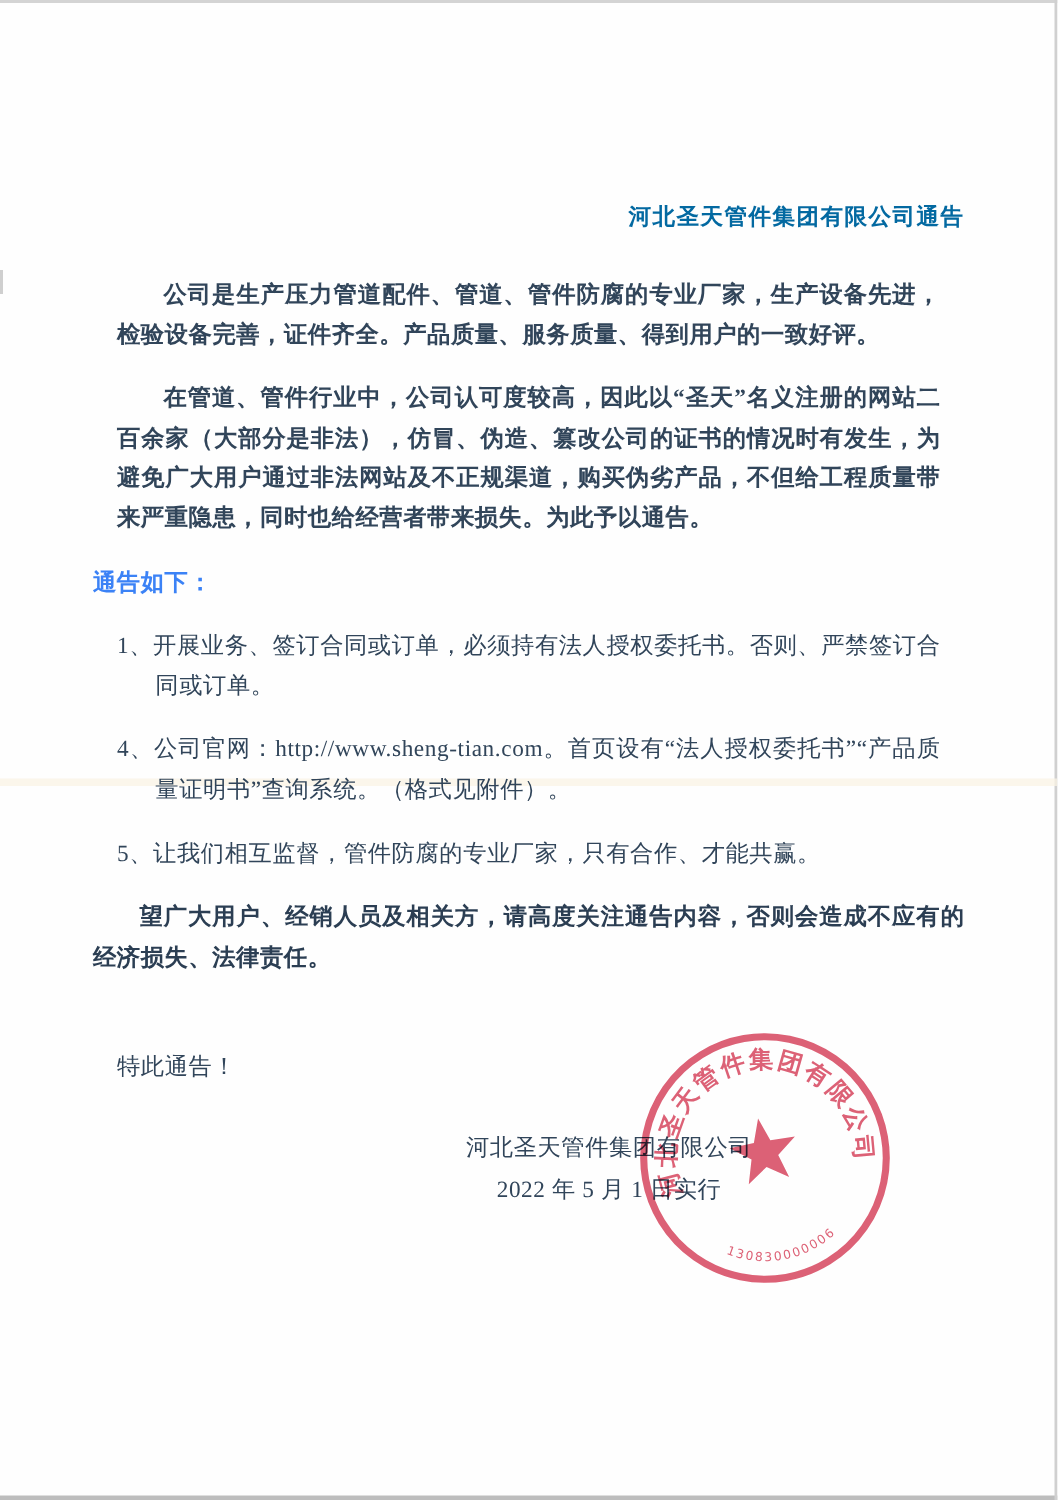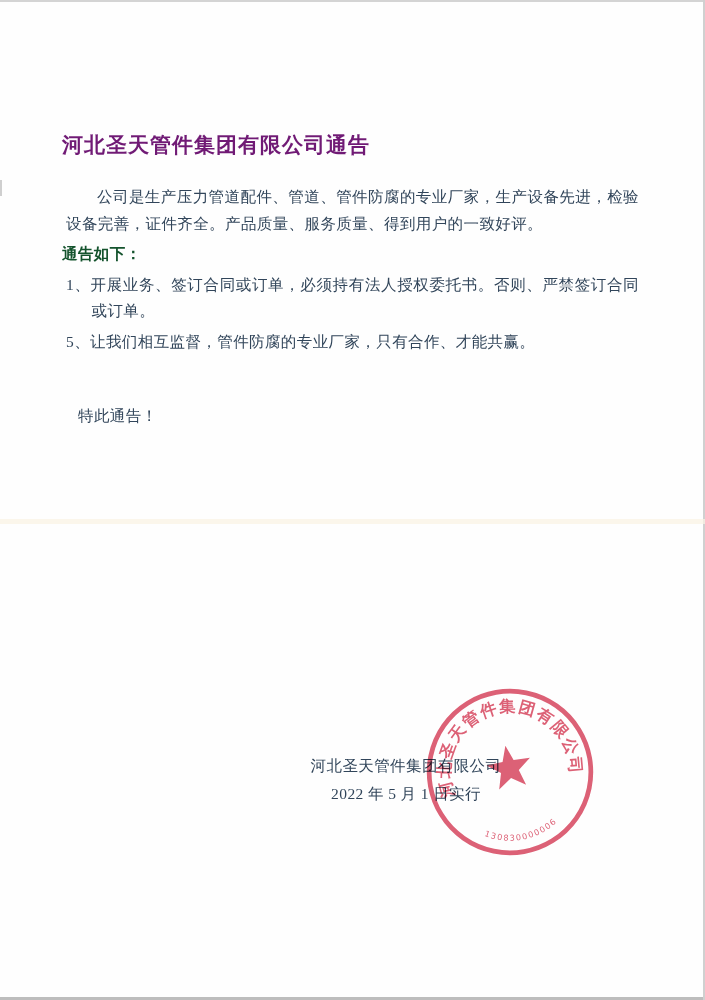--- a/index.html
+++ b/index.html
@@ -16,26 +16,26 @@
   .scan-band{position:absolute;left:0;top:519px;width:705px;height:5px;background:#faf3e4;opacity:.75;}
 
   
   .doc{
     position:absolute;left:62px;top:130px;width:581px;
     color:#31455a;
     font-size:15.5px;line-height:26.6px;letter-spacing:.4px;
     text-align:justify;
   }
   .doc-title{
-    font-size:21px;font-weight:bold;text-align:left;color:#701a75;
+    font-size:15px;font-weight:bold;text-align:right;color:#0369a1;
     letter-spacing:1px;margin:0 0 24px 0;line-height:30px;
   }
-  .para{margin:4px;text-indent:2em;}
-  .list-heading{margin:0;font-weight:bold;color:#14532d;}
-  .notice-item{margin:4px;padding-left:1.65em;text-indent:-1.65em;}
+  .para{margin:16px;text-indent:2em;font-weight:bold;}
+  .list-heading{margin:0;font-weight:bold;color:#3b82f6;}
+  .notice-item{margin:16px;padding-left:1.65em;text-indent:-1.65em;}
   .warning{margin:0;text-indent:2em;font-weight:bold;color:#2b3e53;}
   .closing{margin:47px 0 0 16px;text-indent:0;}
 
   .signature{
     position:absolute;left:298px;top:752px;width:216px;
     text-align:center;color:#31455a;font-size:15.5px;line-height:27.5px;
     letter-spacing:.4px;
   }
 
   
@@ -59,30 +59,35 @@
 <div class="edge-bottom"></div>
 <div class="edge-right"></div>
 <div class="edge-left-mark"></div>
 <div class="scan-band"></div>
 
 <div class="doc">
 
   <h1 class="doc-title">河北圣天管件集团有限公司通告</h1>
 
   <p class="para">公司是生产压力管道配件、管道、管件防腐的专业厂家，生产设备先进，检验设备完善，证件齐全。产品质量、服务质量、得到用户的一致好评。</p>
+  <p class="para">在管道、管件行业中，公司认可度较高，因此以“圣天”名义注册的网站二百余家（大部分是非法），仿冒、伪造、篡改公司的证书的情况时有发生，为避免广大用户通过非法网站及不正规渠道，购买伪劣产品，不但给工程质量带来严重隐患，同时也给经营者带来损失。为此予以通告。</p>
 
   <p class="list-heading">通告如下：</p>
 
   <div class="notice-item">
     <span>1、</span><span>开展业务、签订合同或订单，必须持有法人授权委托书。否则、严禁签订合同或订单。</span>
   </div>
   <div class="notice-item">
+    <span>4、</span><span>公司官网：http://www.sheng-tian.com。首页设有“法人授权委托书”“产品质量证明书”查询系统。（格式见附件）。</span>
+  </div>
+  <div class="notice-item">
     <span>5、</span><span>让我们相互监督，管件防腐的专业厂家，只有合作、才能共赢。</span>
   </div>
 
+  <p class="warning">望广大用户、经销人员及相关方，请高度关注通告内容，否则会造成不应有的经济损失、法律责任。</p>
 
   <p class="closing">特此通告！</p>
 </div>
 
 <div class="signature">
   <div>河北圣天管件集团有限公司</div>
   <div>2022 年 5 月 1 日实行</div>
 </div>
 
 <svg class="seal" viewBox="0 0 200 200" xmlns="http://www.w3.org/2000/svg">

